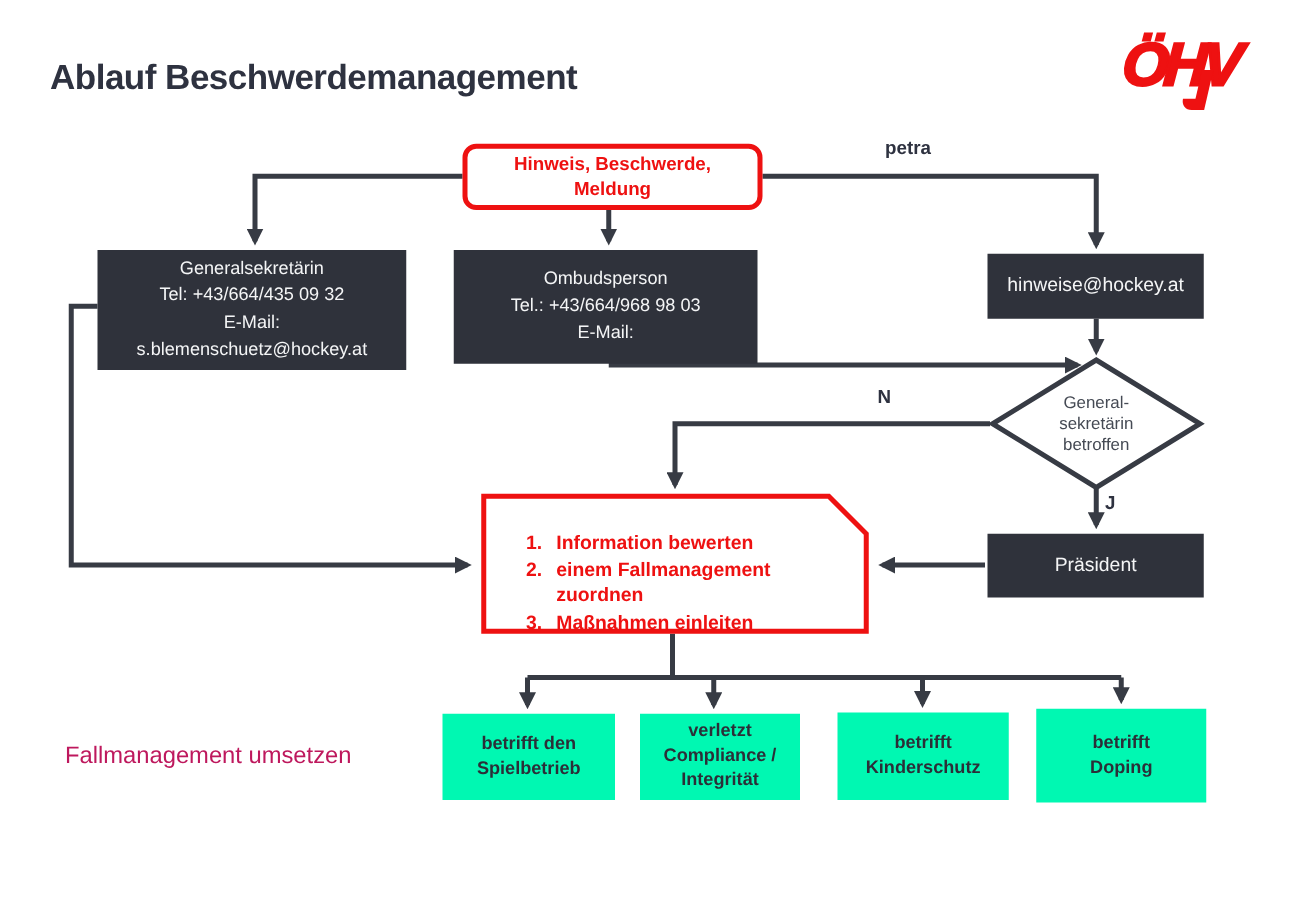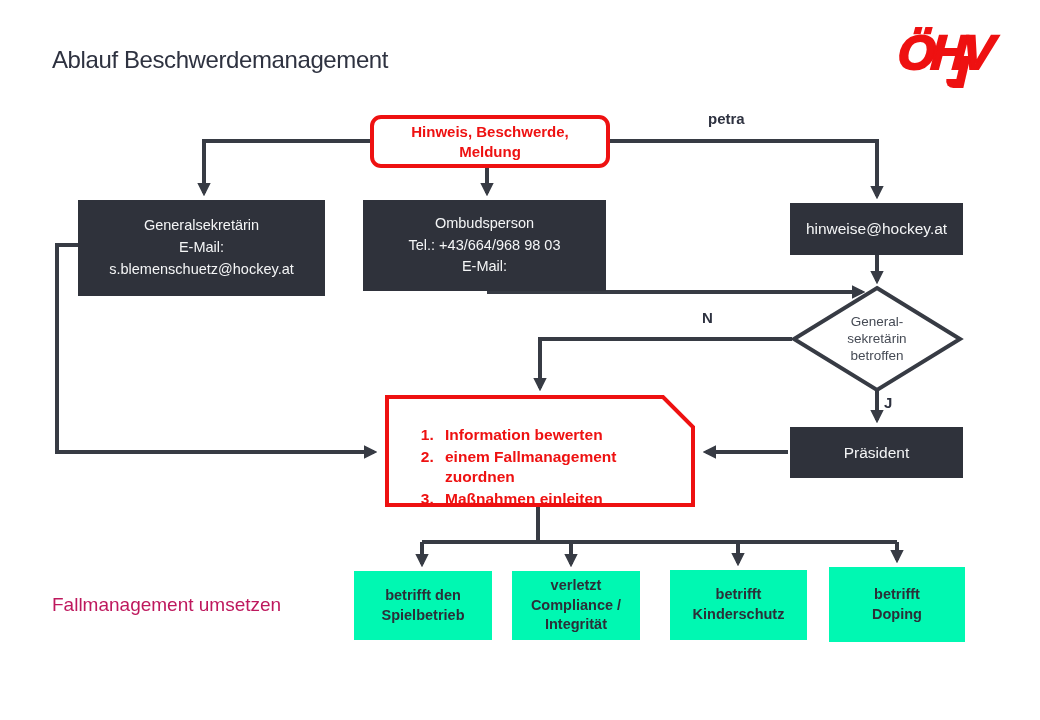--- a/index.html
+++ b/index.html
@@ -8,21 +8,21 @@
     --line-dark:#373b44;
     --green:#00f8b2;
     --ink:#2e3240;
     --gray-text:#454a54;
   }
   *{box-sizing:border-box;margin:0;padding:0}
   html,body{width:1040px;height:720px;background:#ffffff;overflow:hidden;
     font-family:"Liberation Sans",sans-serif;position:relative}
   .abs{position:absolute}
 
-  .title{left:52px;top:46px;font-size:24px;font-weight:400;color:var(--ink);letter-spacing:-0.4px}
+  .title{left:40px;top:46px;font-size:28px;font-weight:700;color:var(--ink);letter-spacing:-0.4px}
 
   
   .logo{left:898px;top:20px;width:114px;height:72px;overflow:visible}
   .logo-text{font-style:italic;font-weight:700;font-size:48px;line-height:66px;
     letter-spacing:-4px;color:var(--accent-red);
     -webkit-text-stroke:2.2px var(--accent-red);display:inline-block;transform:skewX(-4deg)}
   .logo-stick{position:absolute;left:60px;top:36px;width:9px;height:32px;
     background:var(--accent-red);transform:skewX(-13deg)}
   .logo-stick::after{content:"";position:absolute;left:-10px;bottom:0;width:16px;height:9px;
     background:var(--accent-red);border-bottom-left-radius:9px}
@@ -103,20 +103,21 @@
 </div>
 
 <div class="abs node report-box">
   <span>Hinweis, Beschwerde,</span>
   <span>Meldung</span>
 </div>
 <div class="abs anonym">petra</div>
 
 <div class="abs node dark-box gs-box">
   <span>Generalsekretärin</span>
+  <span>Tel: +43/664/435 09 32</span>
   <span>E-Mail:</span>
   <span>s.blemenschuetz@hockey.at</span>
 </div>
 <div class="abs node dark-box ombuds-box">
   <span>Ombudsperson</span>
   <span>Tel.: +43/664/968 98 03</span>
   <span>E-Mail:</span>
 </div>
 <div class="abs node dark-box hinweise-box">
   <span>hinweise@hockey.at</span>

